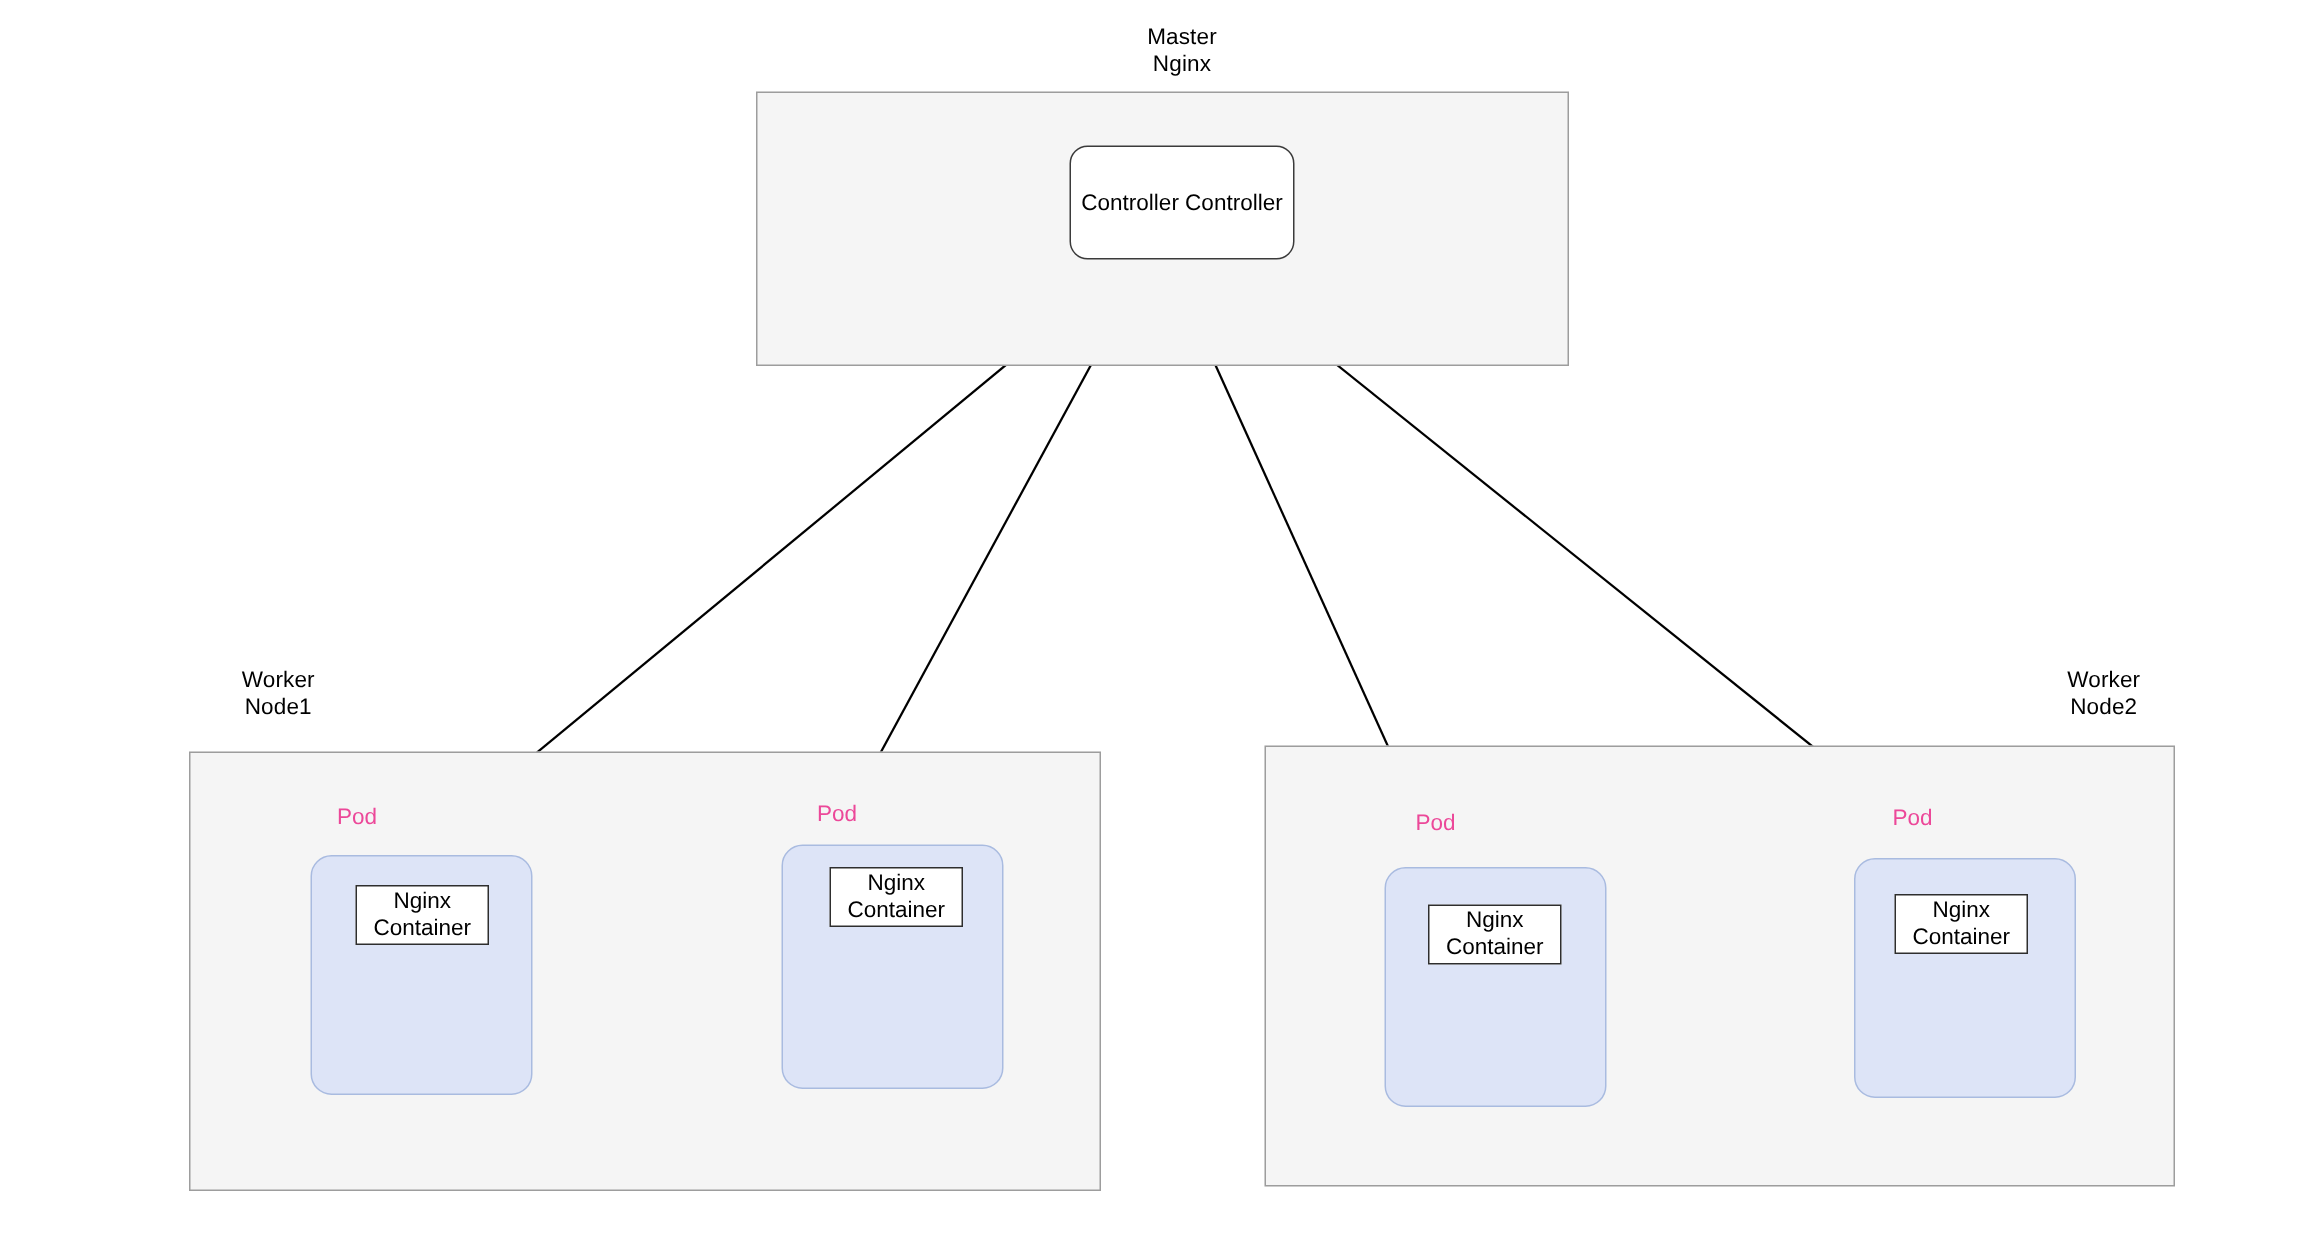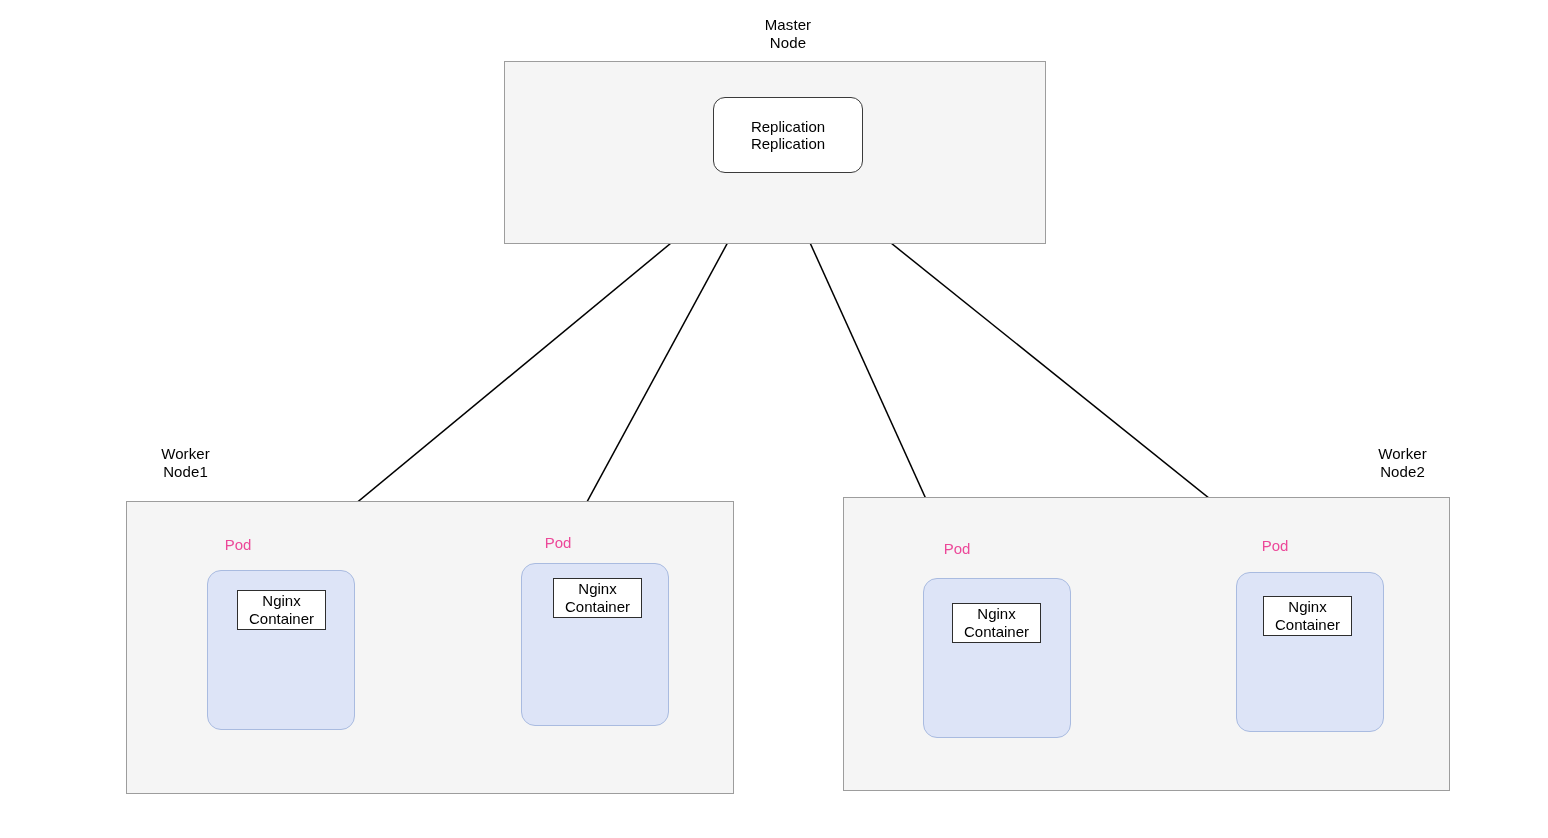--- a/index.html
+++ b/index.html
@@ -111,26 +111,26 @@
     <line x1="757" y1="172" x2="291" y2="557" stroke="#000000" stroke-width="1.5" marker-end="url(#arrowhead)"></line>
 
     <line x1="766" y1="172" x2="575" y2="524" stroke="#000000" stroke-width="1.5" marker-end="url(#arrowhead)"></line>
 
     <line x1="778" y1="172" x2="940" y2="530" stroke="#000000" stroke-width="1.5" marker-end="url(#arrowhead)"></line>
 
     <line x1="800" y1="170" x2="1245" y2="527" stroke="#000000" stroke-width="1.5" marker-end="url(#arrowhead)"></line>
   </svg>
 
   <div class="caption" style="left:723px; top:16px; width:130px;">Master
-Node</div>
+Nginx</div>
 
   <div class="node-box" style="left:504px; top:61px; width:542px; height:183px;"></div>
 
   <div class="rc-box" style="left:713px; top:97px; width:150px; height:76px;">
-    <span>Replication Replication</span>
+    <span>Controller Controller</span>
   </div>
 
   <div class="caption" style="left:113px; top:445px; width:145px;">Worker
 Node1</div>
 
   <div class="node-box" style="left:126px; top:501px; width:608px; height:293px;"></div>
 
   <div class="pod-label" style="left:198px; top:536px; width:80px;">Pod</div>
   <div class="pod-box" style="left:207px; top:570px; width:148px; height:160px;"></div>
   <div class="container-box" style="left:237px; top:590px; width:89px; height:40px;">

